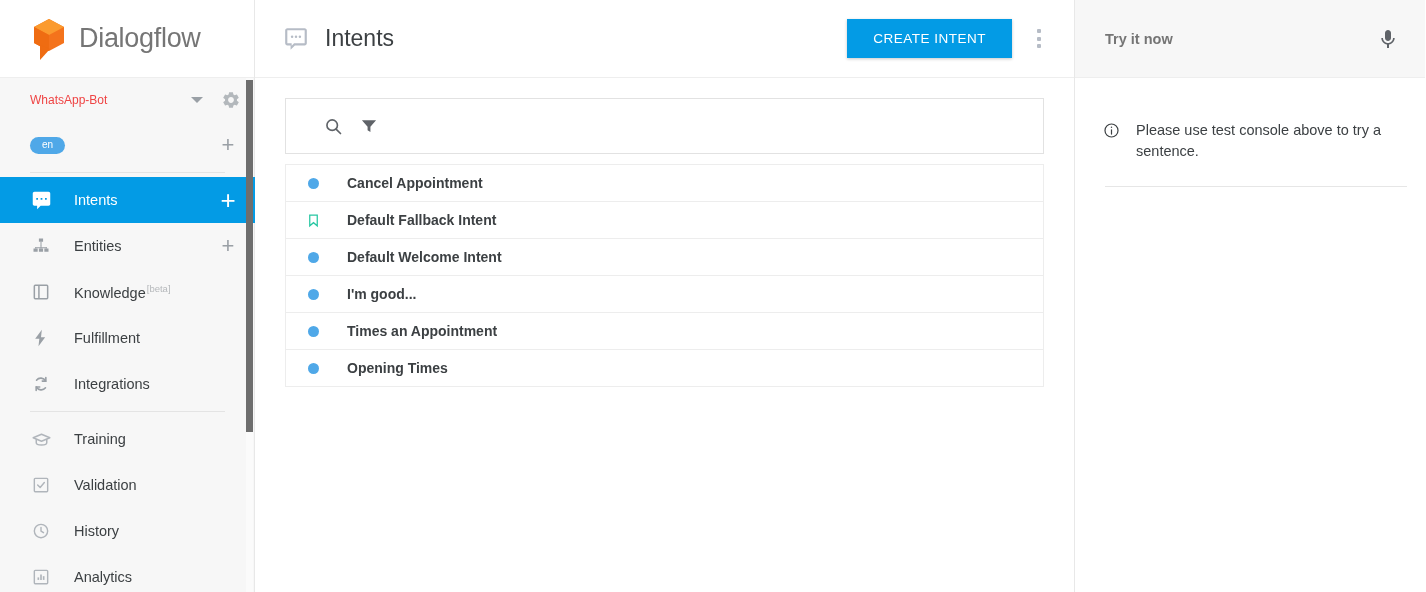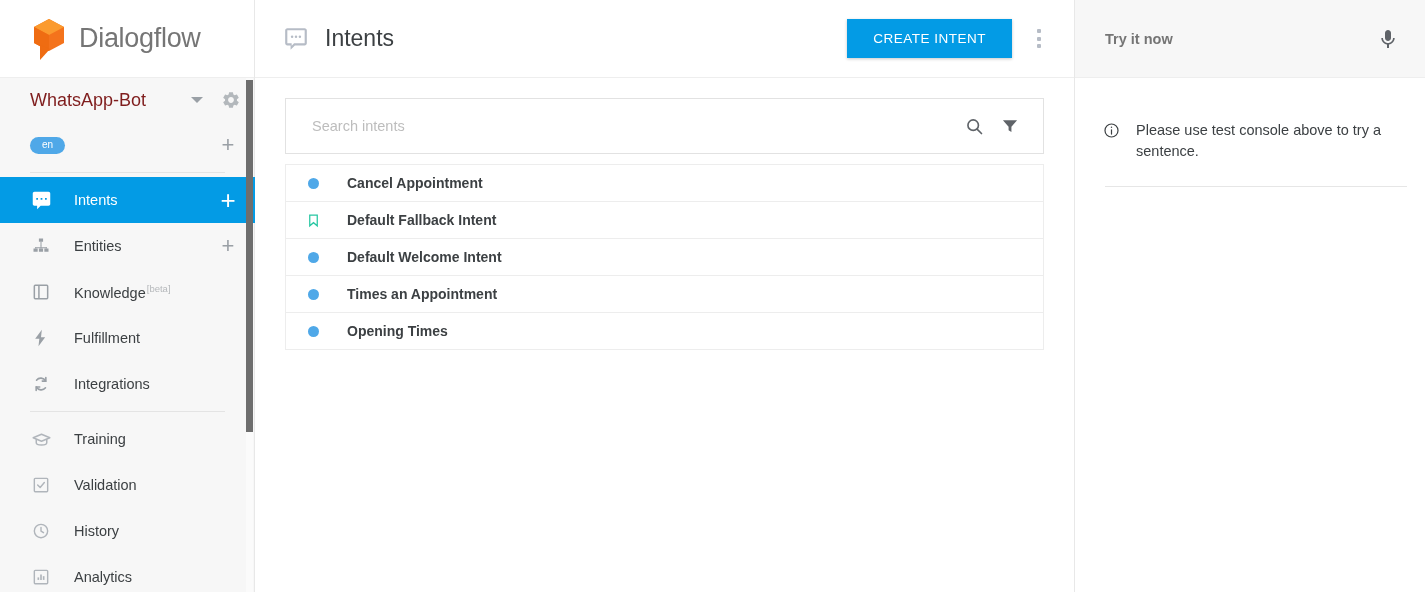--- a/index.html
+++ b/index.html
@@ -49,22 +49,22 @@
     height: 514px;
     overflow: hidden;
   }
   .project-row {
     height: 44px;
     display: flex;
     align-items: center;
     padding: 0 14px 0 30px;
   }
   .project-name {
-    font-size: 18px;
-    color: #7f1d1d;
+    font-size: 12px;
+    color: #ef4444;
     flex: 1;
   }
   .caret-down {
     width: 0; height: 0;
     border-left: 6px solid transparent;
     border-right: 6px solid transparent;
     border-top: 6px solid #9aa0a6;
     margin-right: 18px;
   }
   .gear-icon { width: 20px; height: 20px; opacity: .72; }
@@ -471,21 +471,20 @@
       <span class="kebab">
         <i></i>
         <i></i>
         <i></i>
       </span>
     </div>
 
     <div class="content-area">
 
       <div class="search-box">
-        <input class="search-input" type="text" placeholder="Search intents" style="">
         <span class="icon-btn">
           <svg viewBox="0 0 24 24" width="21" height="21" fill="none" stroke="#5f6368" stroke-width="1.9" stroke-linecap="round">
             <circle cx="10.5" cy="10.5" r="6"></circle>
             <line x1="15.2" y1="15.2" x2="20" y2="20"></line>
           </svg>
         </span>
         <span class="icon-btn">
           <svg viewBox="0 0 24 24" width="20" height="20" fill="#5f6368">
             <path d="M3.5 5h17l-6.8 8v6.2l-3.4-2V13z"></path>
           </svg>
@@ -510,20 +509,26 @@
           <span class="intent-name">Default Fallback Intent</span>
         </div>
 
         <div class="intent-row">
           <span class="intent-marker">
               <span class="dot"></span>
             </span>
           <span class="intent-name">Default Welcome Intent</span>
         </div>
 
+        <div class="intent-row">
+          <span class="intent-marker">
+              <span class="dot"></span>
+            </span>
+          <span class="intent-name">I'm good...</span>
+        </div>
 
         <div class="intent-row">
           <span class="intent-marker">
               <span class="dot"></span>
             </span>
           <span class="intent-name">Times an Appointment</span>
         </div>
 
         <div class="intent-row">
           <span class="intent-marker">

